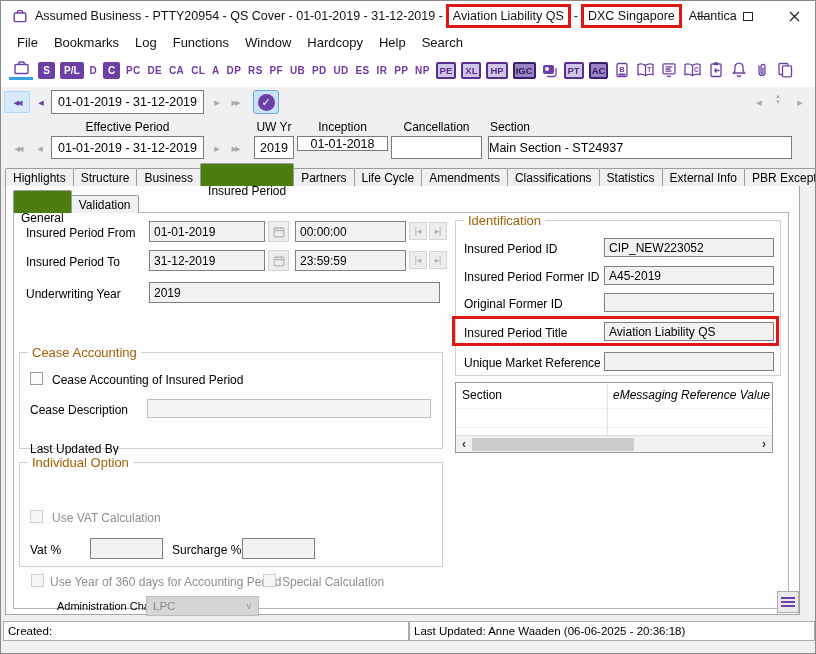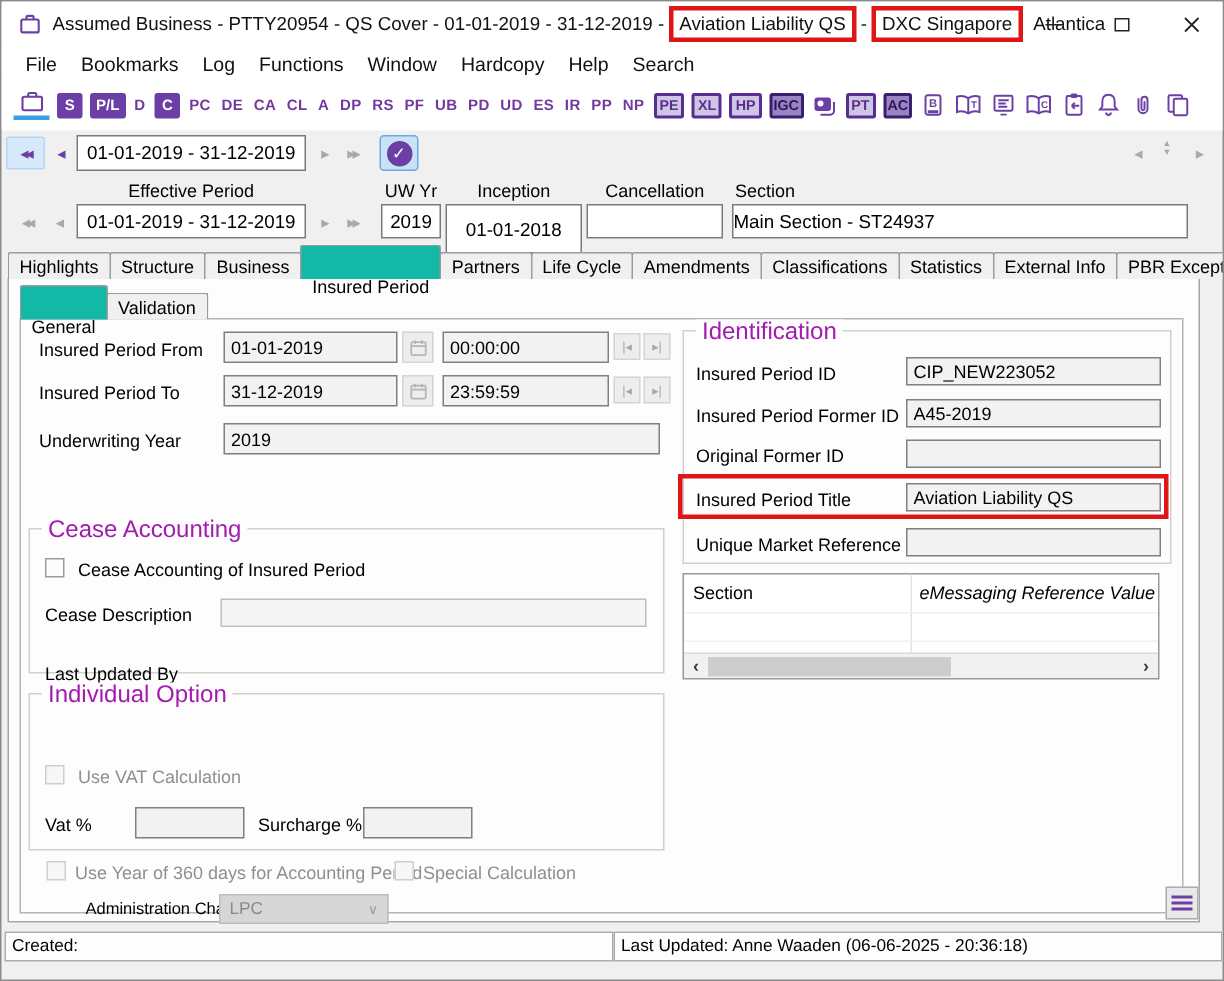--- a/index.html
+++ b/index.html
@@ -53,37 +53,37 @@
               display:flex; align-items:center; justify-content:center; }
   .checkcircle { width:17px; height:17px; border-radius:50%; background:#6B3FA5; color:#fff;
                  font-size:11px; display:flex; align-items:center; justify-content:center; }
   .spinner { display:flex; flex-direction:column; color:#a9a9a9; font-size:7px; line-height:6px; align-items:center; }
 
   
   .tabs { left:4px; top:165px; height:20px; display:flex; align-items:flex-end; z-index:2; }
   .tab { font-size:12px; color:#000; background:#f0f0f0; border:1px solid #9c9c9c;
          border-bottom:none; border-radius:2px 2px 0 0; padding:2px 7px 2px 7px;
          margin-right:-1px; height:18px; white-space:nowrap; }
-  .tab.active { background:#14b8a6; height:21px; padding-top:20px; position:relative; z-index:3;text-align:center; }
+  .tab.active { background:#4d7c0f; height:21px; padding-top:20px; position:relative; z-index:3;text-align:center; }
   .tabpage { left:4px; top:184px; width:795px; height:430px; background:#fdfdfd;
              border:1px solid #a5a5a5; }
   .subtabs { left:12px; top:192px; height:20px; display:flex; align-items:flex-end; z-index:4; }
   .subpage { left:12px; top:211px; width:776px; height:397px; background:#fdfdfd;
              border:1px solid #b5b5b5; }
 
   
   .flabel { font-size:12px; color:#000; white-space:nowrap; }
   .flabel.gray { color:#8f8f8f; }
   .finput { background:#f2f2f2; border:1px solid #808080; font-size:12px; color:#000;
             padding:0 0 0 4px; font-family:"Liberation Sans",sans-serif; }
   .smallbtn { background:#ededed; border:1px solid #d5d5d5; color:#a8a8a8;
               display:flex; align-items:center; justify-content:center; font-size:8.5px; }
   .groupbox { border:1px solid #d0d0d0; background:#fdfdfd; }
   .legend { position:absolute; top:-8px; left:8px; background:#fdfdfd; padding:0 4px;
-            font-size:16px; color:#a21caf; }
+            font-size:13px; color:#a16207; }
   .cb { width:13px; height:13px; background:#fcfcfc; border:1px solid #9b9b9b; display:inline-block; }
   .cb.disabled { border-color:#cfcfcf; background:#f7f7f7; }
   .redoverlay { border:3px solid #e01616; background:transparent; pointer-events:none; z-index:6; }
 
   
   .idtable { background:#ffffff; border:1px solid #9a9a9a; }
   .idtable .colhead { font-size:12px; color:#000; position:absolute; top:5px; }
   .coldivider { position:absolute; width:1px; background:#e3e3e3; top:0; }
   .rowline { position:absolute; height:1px; background:#f0f0f0; left:0; }
   .hscroll { position:absolute; left:0; bottom:0; height:17px; width:100%;
@@ -265,21 +265,21 @@
   <div class="abs hlabel" style="left:296px; top:119px; width:91px;">Inception</div>
   <div class="abs hlabel" style="left:390px; top:119px; width:91px;">Cancellation</div>
   <div class="abs hlabel" style="left:489px; top:119px; text-align:left;">Section</div>
 
   <div class="abs navbtn disabled" style="left:5px; top:137px; width:24px; height:20px;">◂◂</div>
   <div class="abs navbtn disabled" style="left:31px; top:137px; width:14px; height:20px;">◂</div>
   <div class="abs field center" style="left:50px; top:135px; width:153px; height:23px;">01-01-2019 - 31-12-2019</div>
   <div class="abs navbtn disabled" style="left:208px; top:137px; width:14px; height:20px;">▸</div>
   <div class="abs navbtn disabled" style="left:222px; top:137px; width:24px; height:20px;">▸▸</div>
   <div class="abs field center" style="left:253px; top:135px; width:40px; height:23px;">2019</div>
-  <div class="abs field center" style="left:296px; top:135px; width:91px; height:33px;">01-01-2018</div>
+  <div class="abs field center" style="left:296px; top:135px; width:91px; height:15px;">01-01-2018</div>
   <div class="abs field center" style="left:390px; top:135px; width:91px; height:23px;"></div>
   <div class="abs field pad" style="left:487px; top:135px; width:304px; height:23px;">Main Section - ST24937</div>
 
   <div class="abs tabs">
     <div class="tab">Highlights</div>
     <div class="tab">Structure</div>
     <div class="tab">Business</div>
     <div class="tab active">Insured Period</div>
     <div class="tab">Partners</div>
     <div class="tab">Life Cycle</div>

